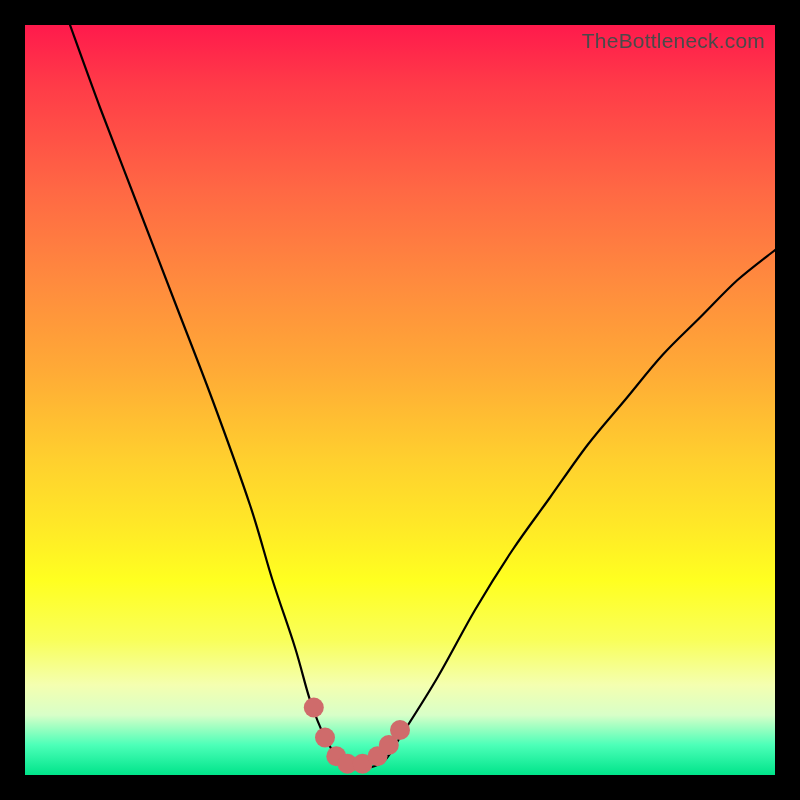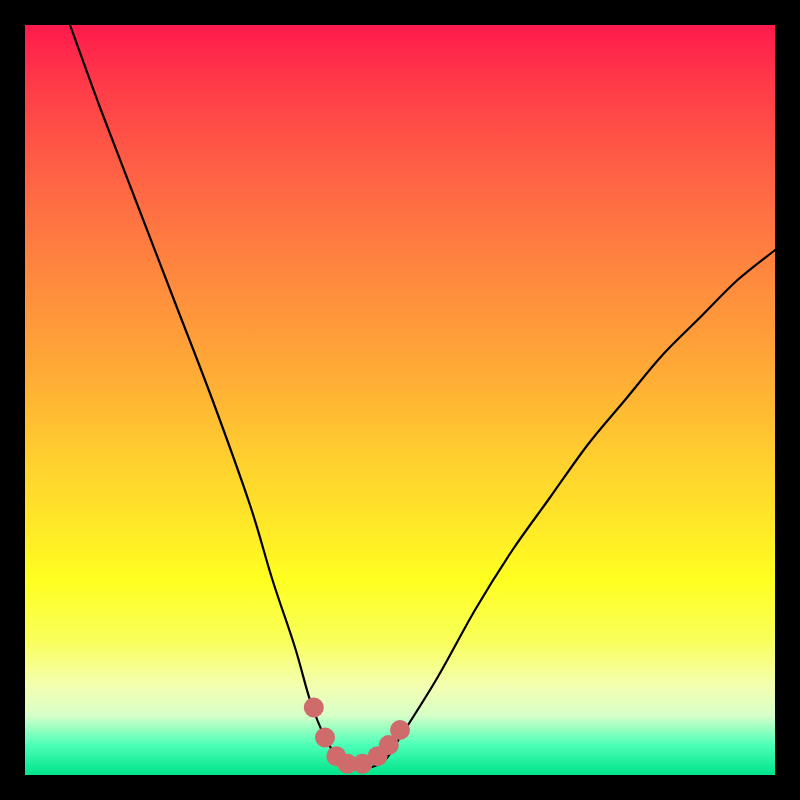--- a/index.html
+++ b/index.html
@@ -59,20 +59,21 @@
     width: 750px;
     height: 750px;
   }
 </style>
 </head>
 <body>
 
 <div class="frame">
   <div class="plot">
 
+    <div class="watermark">TheBottleneck.com</div>
 
     <svg class="curve" viewBox="0 0 750 750" preserveAspectRatio="none">
       <path fill="none" stroke="#000" stroke-width="2.2" stroke-linecap="round" d="M 45.0 0.0 C 50.0 13.8, 63.8 52.5, 75.0 82.5 C 86.3 112.5, 100.0 147.5, 112.5 180.0 C 125.0 212.5, 137.5 245.0, 150.0 277.5 C 162.5 310.0, 175.0 341.3, 187.5 375.0 C 200.0 408.8, 215.0 450.0, 225.0 480.0 C 235.0 510.0, 240.0 531.3, 247.5 555.0 C 255.0 578.8, 263.8 602.5, 270.0 622.5 C 276.3 642.5, 280.0 660.0, 285.0 675.0 C 290.0 690.0, 295.0 702.5, 300.0 712.5 C 305.0 722.5, 310.0 730.0, 315.0 735.0 C 320.0 740.0, 325.0 741.3, 330.0 742.5 C 335.0 743.8, 340.0 743.8, 345.0 742.5 C 350.0 741.3, 355.0 740.0, 360.0 735.0 C 365.0 730.0, 366.3 726.3, 375.0 712.5 C 383.8 698.8, 400.0 673.8, 412.5 652.5 C 425.0 631.3, 437.5 606.3, 450.0 585.0 C 462.5 563.8, 475.0 543.8, 487.5 525.0 C 500.0 506.3, 512.5 490.0, 525.0 472.5 C 537.5 455.0, 550.0 436.3, 562.5 420.0 C 575.0 403.8, 587.5 390.0, 600.0 375.0 C 612.5 360.0, 625.0 343.7, 637.5 330.0 C 650.0 316.2, 662.5 305.0, 675.0 292.5 C 687.5 280.0, 700.0 266.3, 712.5 255.0 C 725.0 243.8, 743.8 230.0, 750.0 225.0"></path>
       <g>
           <circle cx="288.8" cy="682.5" r="10" fill="#cf6b6b"></circle>
           <circle cx="300.0" cy="712.5" r="10" fill="#cf6b6b"></circle>
           <circle cx="311.3" cy="731.3" r="10" fill="#cf6b6b"></circle>
           <circle cx="322.5" cy="738.8" r="10" fill="#cf6b6b"></circle>
           <circle cx="337.5" cy="738.8" r="10" fill="#cf6b6b"></circle>
           <circle cx="352.5" cy="731.3" r="10" fill="#cf6b6b"></circle>

